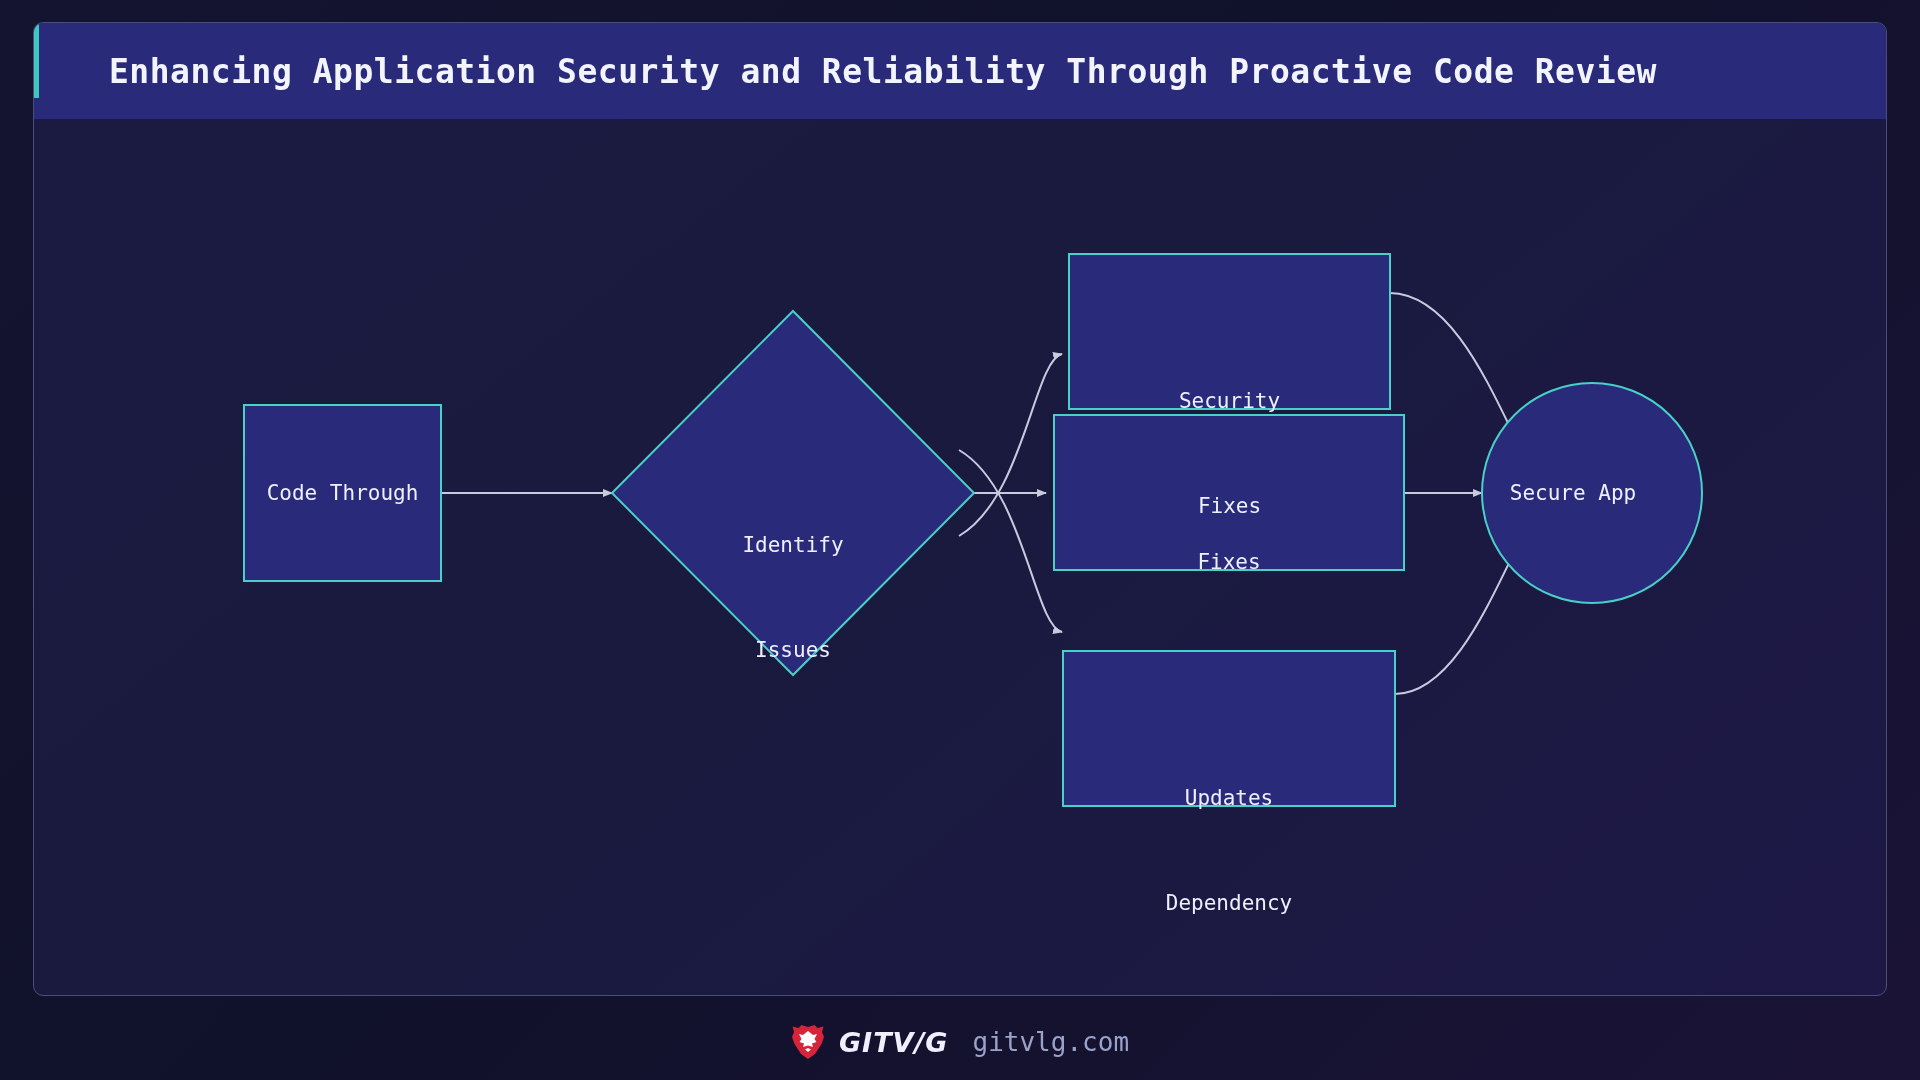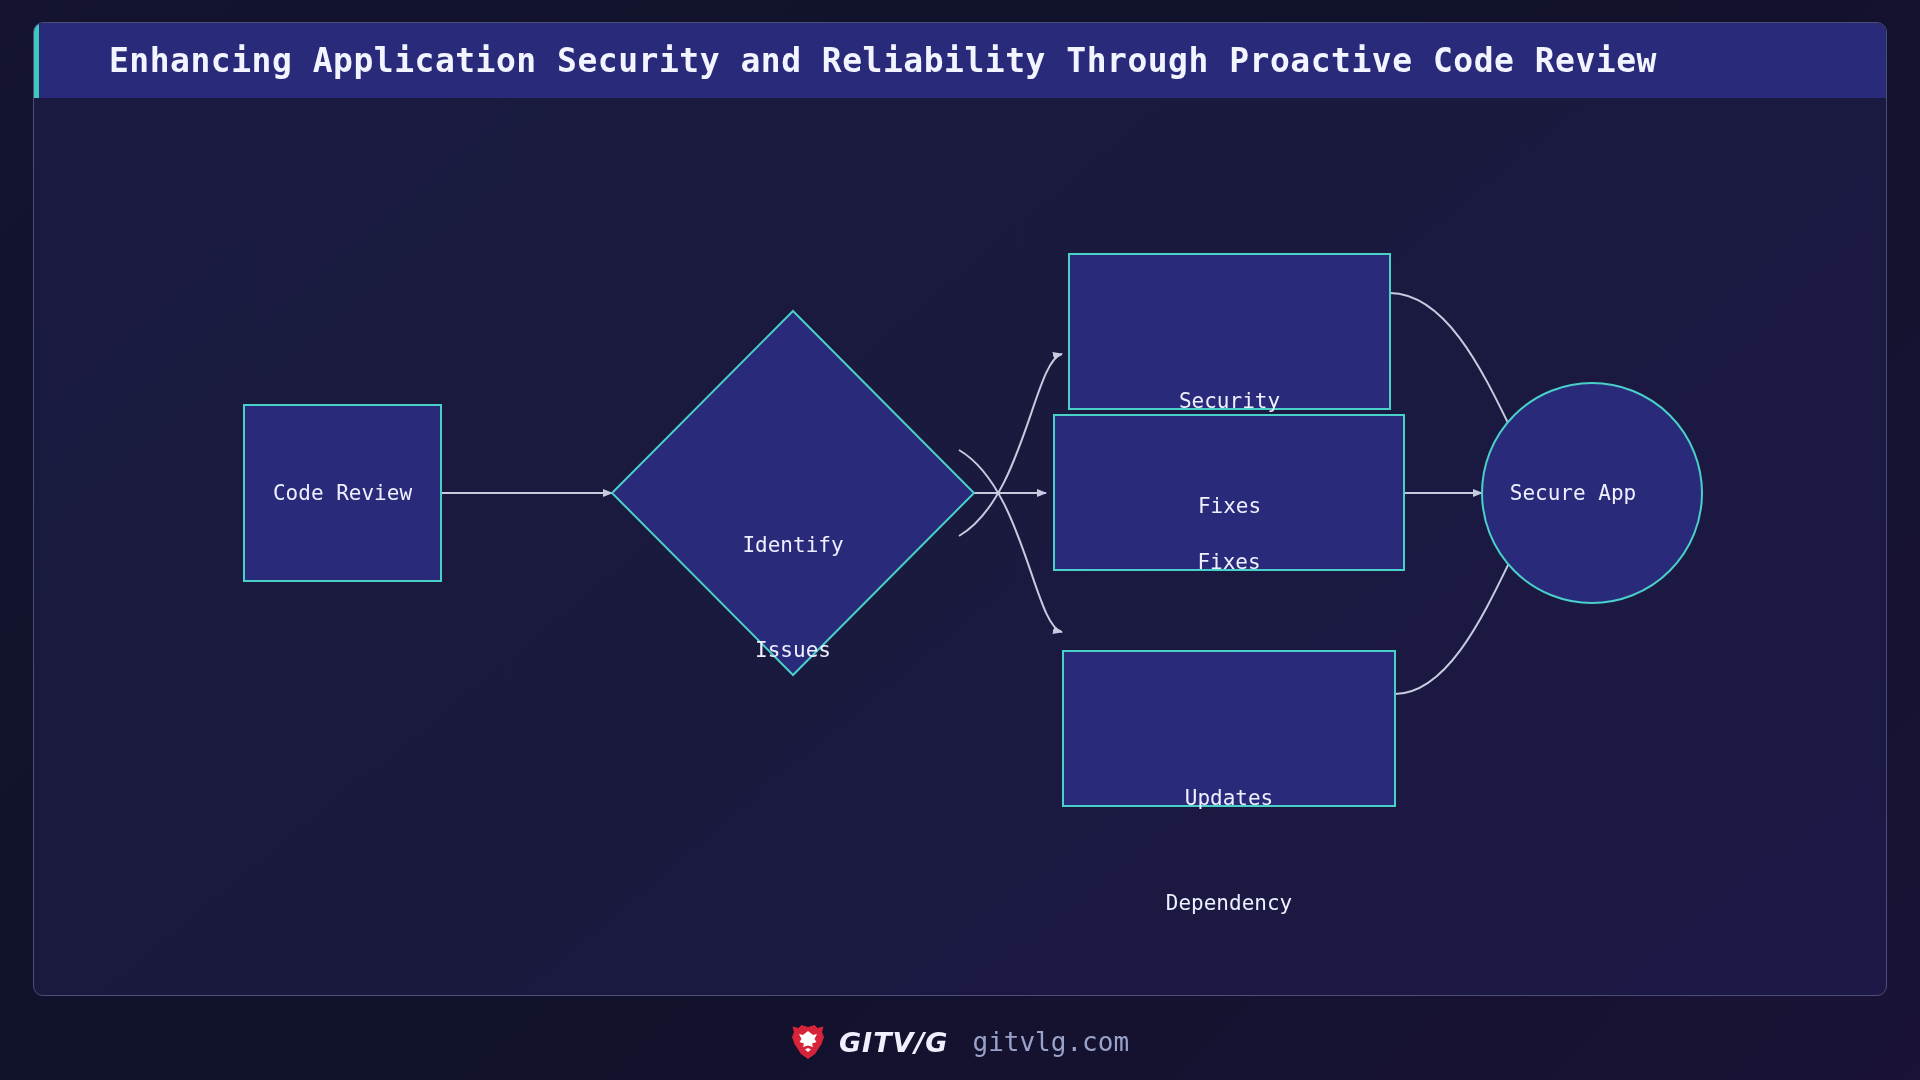--- a/index.html
+++ b/index.html
@@ -35,21 +35,21 @@
     background: linear-gradient(140deg, #1b1b42 0%, #191a3d 40%, #1d1846 100%);
     overflow: hidden;
   }
 
   
   #header-bar {
     position: absolute;
     left: 0;
     top: 0;
     width: 1854px;
-    height: 75px;
+    height: 96px;
     background: #2a2a7a;
     border-top-left-radius: 9px;
     border-top-right-radius: 9px;
     display: flex;
     align-items: center;
   }
   #header-accent {
     position: absolute;
     left: 0;
     top: 0;
@@ -173,21 +173,21 @@
           <rect x="1035" y="156" width="321" height="155" fill="#2a2a7a" stroke="#49d0c8" stroke-width="2"></rect>
 
           <rect x="1020" y="317" width="350" height="155" fill="#2a2a7a" stroke="#49d0c8" stroke-width="2"></rect>
 
           <rect x="1029" y="553" width="332" height="155" fill="#2a2a7a" stroke="#49d0c8" stroke-width="2"></rect>
 
           <circle cx="1558" cy="395" r="110" fill="#2a2a7a" stroke="#49d0c8" stroke-width="2"></circle>
         </g>
       </svg>
 
-      <div class="node-label" style="left:210px; top:378px; width:197px;">Code Review</div>
+      <div class="node-label" style="left:210px; top:378px; width:197px;">Code Through</div>
 
       <div class="node-label" style="left:659px; top:360px; width:200px;">
         <div>Identify</div>
         <div>Issues</div>
       </div>
 
       <div class="node-label" style="left:1035px; top:216px; width:321px;">
         <div>Security</div>
         <div>Fixes</div>
       </div>

